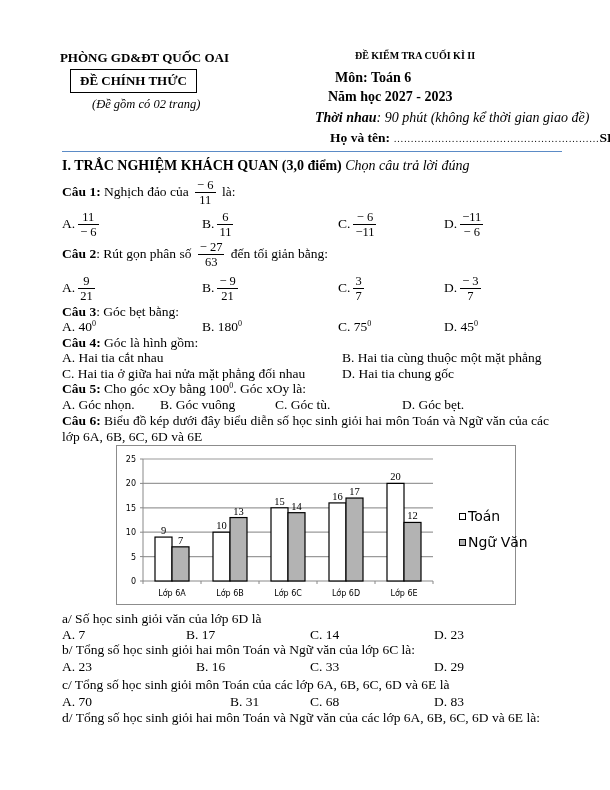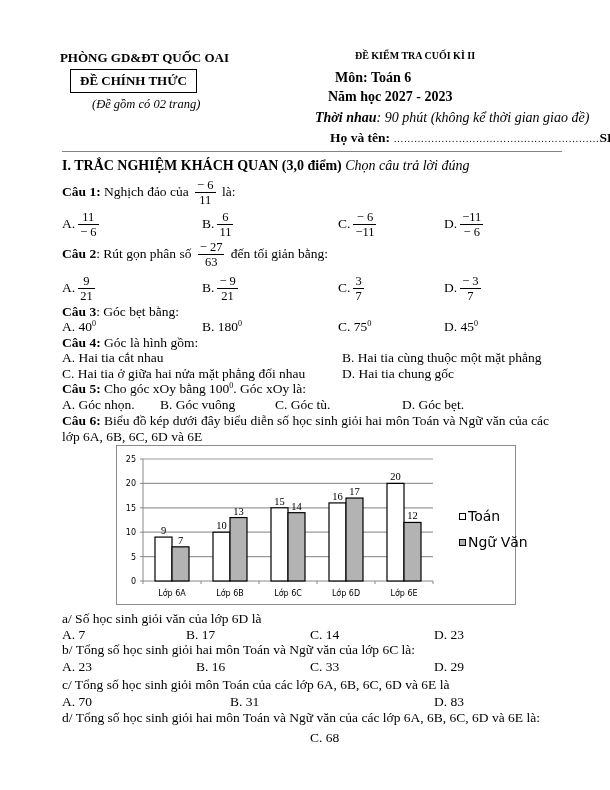--- a/index.html
+++ b/index.html
@@ -178,16 +178,16 @@
 
 <div class="q-line" style="top:642px;">b/ Tổng số học sinh giỏi hai môn Toán và Ngữ văn của lớp 6C là:</div>
 <div class="opt" style="left:62px;top:659px;">A.   23</div>
 <div class="opt" style="left:196px;top:659px;">B. 16</div>
 <div class="opt" style="left:310px;top:659px;">C. 33</div>
 <div class="opt" style="left:434px;top:659px;">D. 29</div>
 
 <div class="q-line" style="top:677px;">c/ Tổng số học sinh giỏi môn Toán của các lớp 6A, 6B, 6C, 6D và 6E là</div>
 <div class="opt" style="left:62px;top:694px;">A.  70</div>
 <div class="opt" style="left:186px;top:694px;margin-left:44px;">B.  31</div>
-<div class="opt" style="left:310px;top:694px;margin-top:36px;">C.  68</div>
+<div class="opt" style="left:310px;top:694px;">C.  68</div>
 <div class="opt" style="left:434px;top:694px;">D.  83</div>
 
 <div class="q-line" style="top:710px;">d/ Tổng số học sinh giỏi hai môn Toán và Ngữ văn của các lớp 6A, 6B, 6C, 6D và 6E là:</div>
 
 </body></html>

